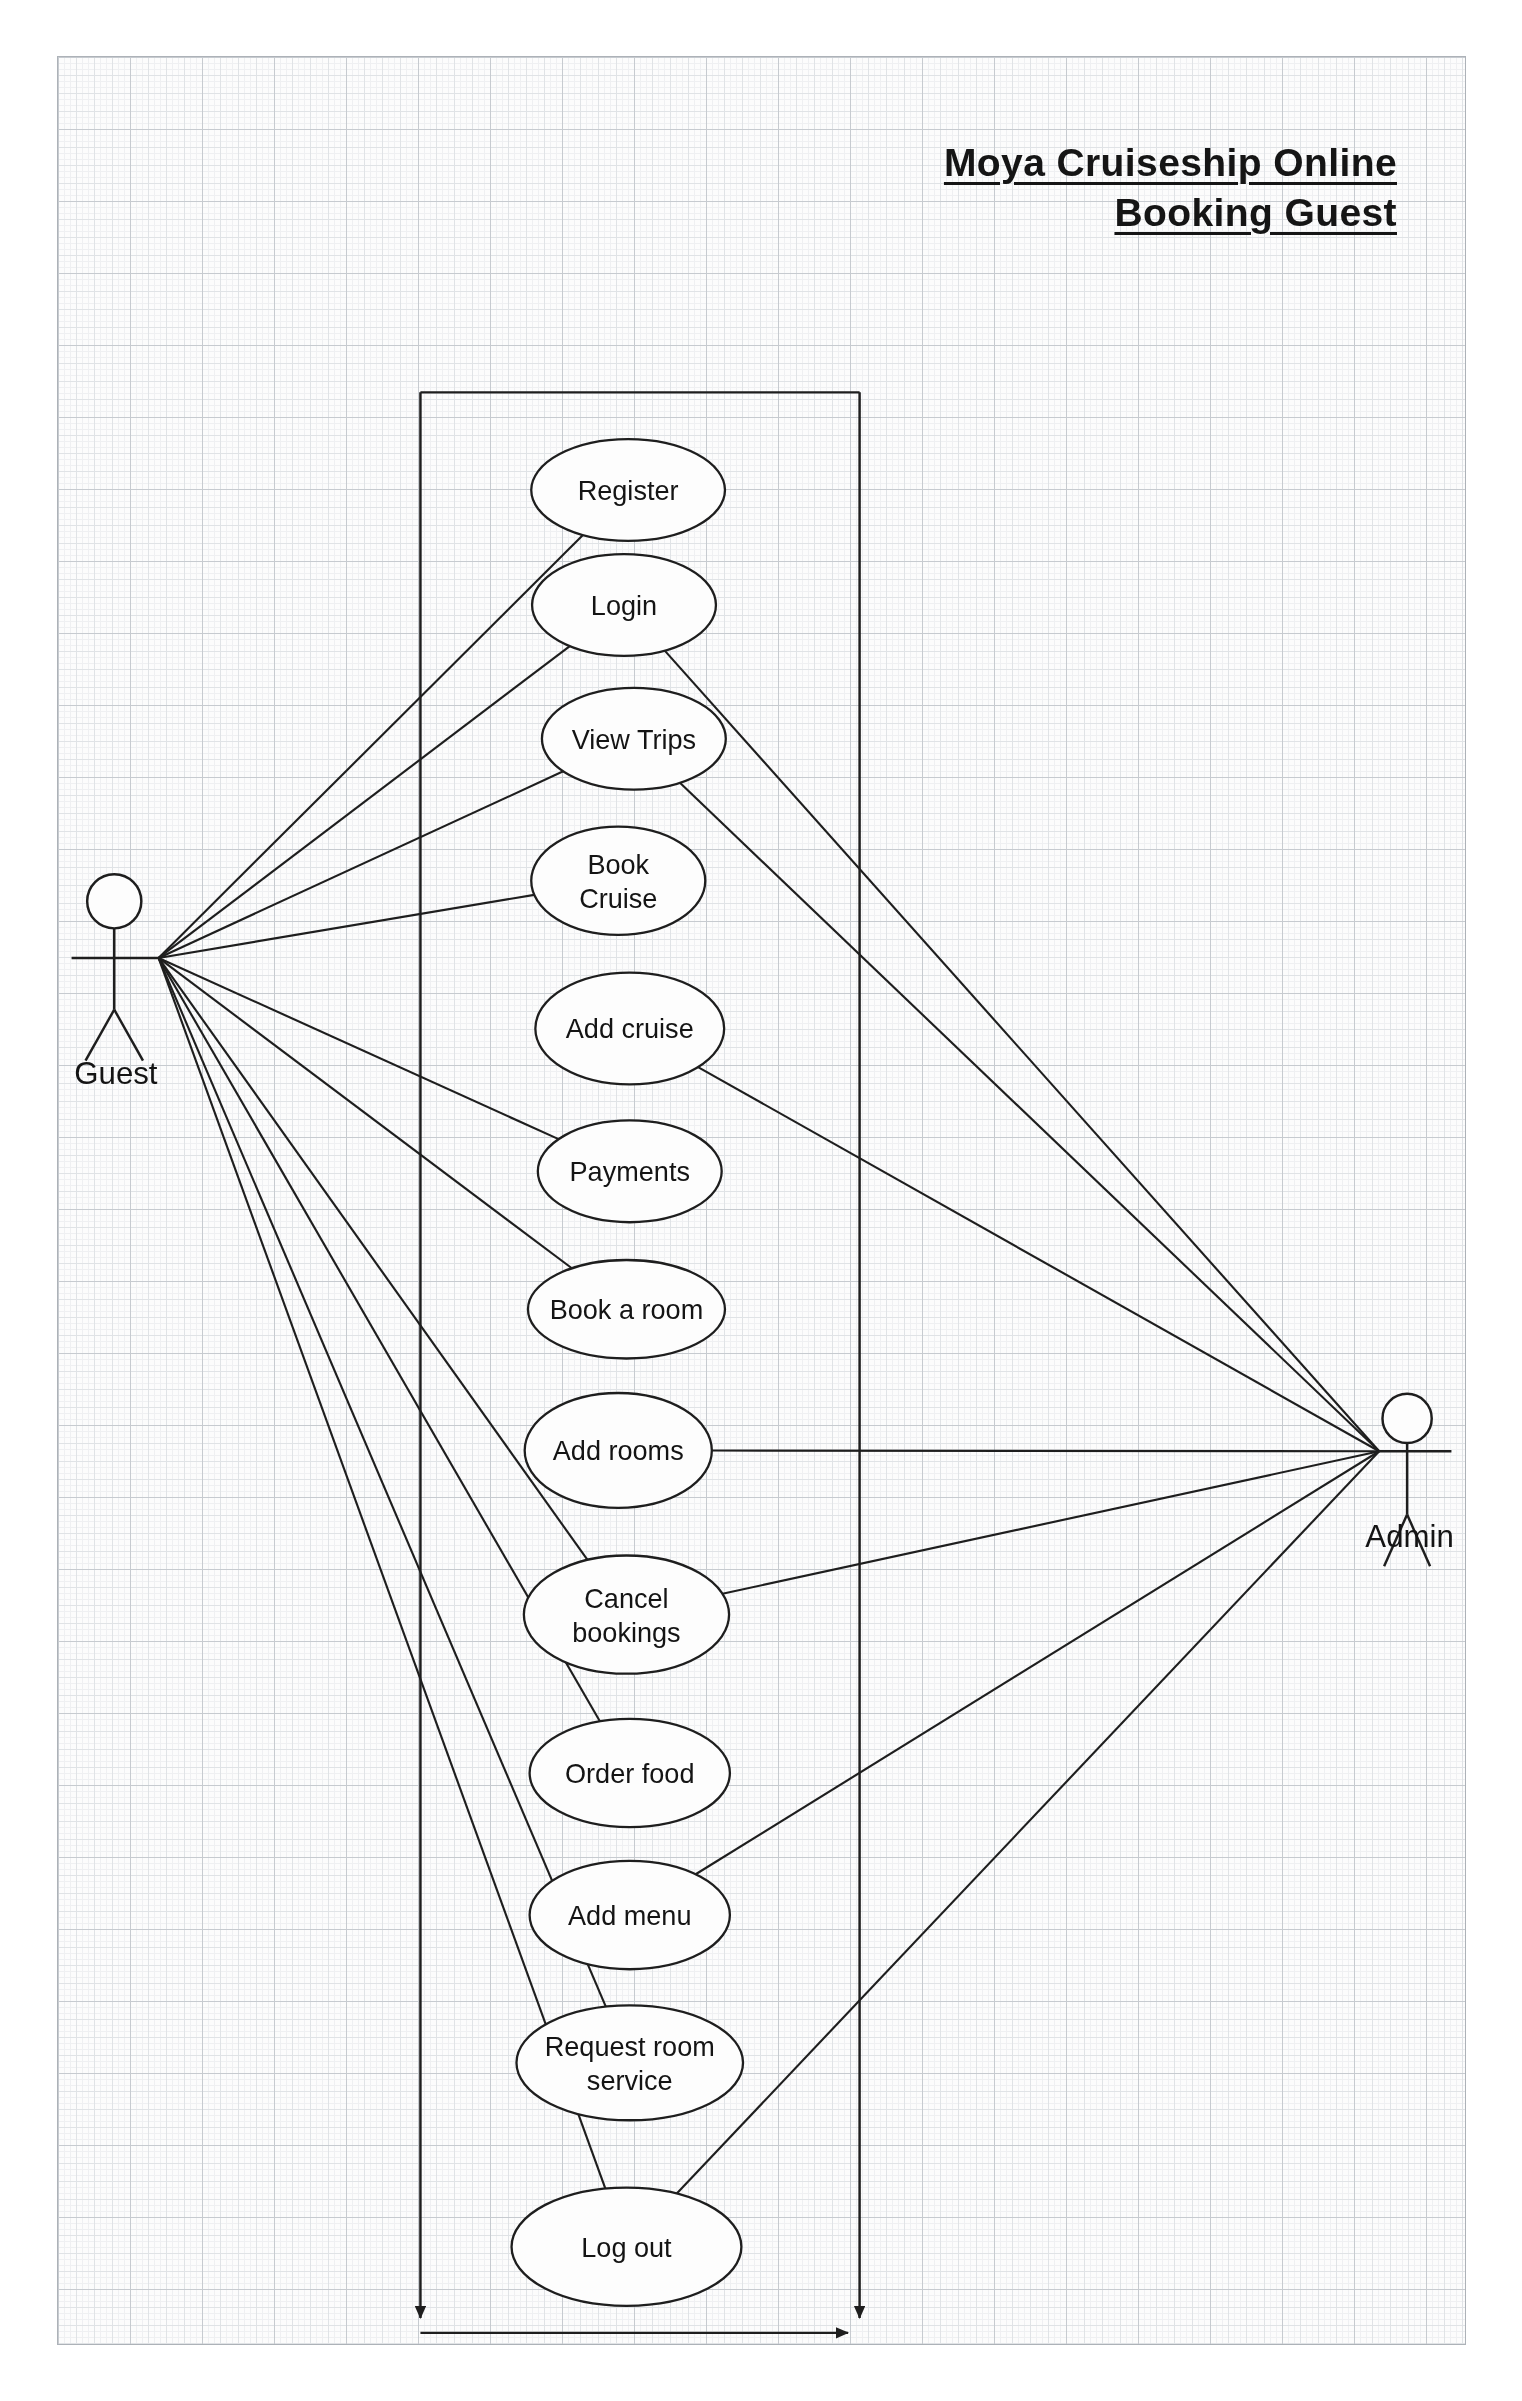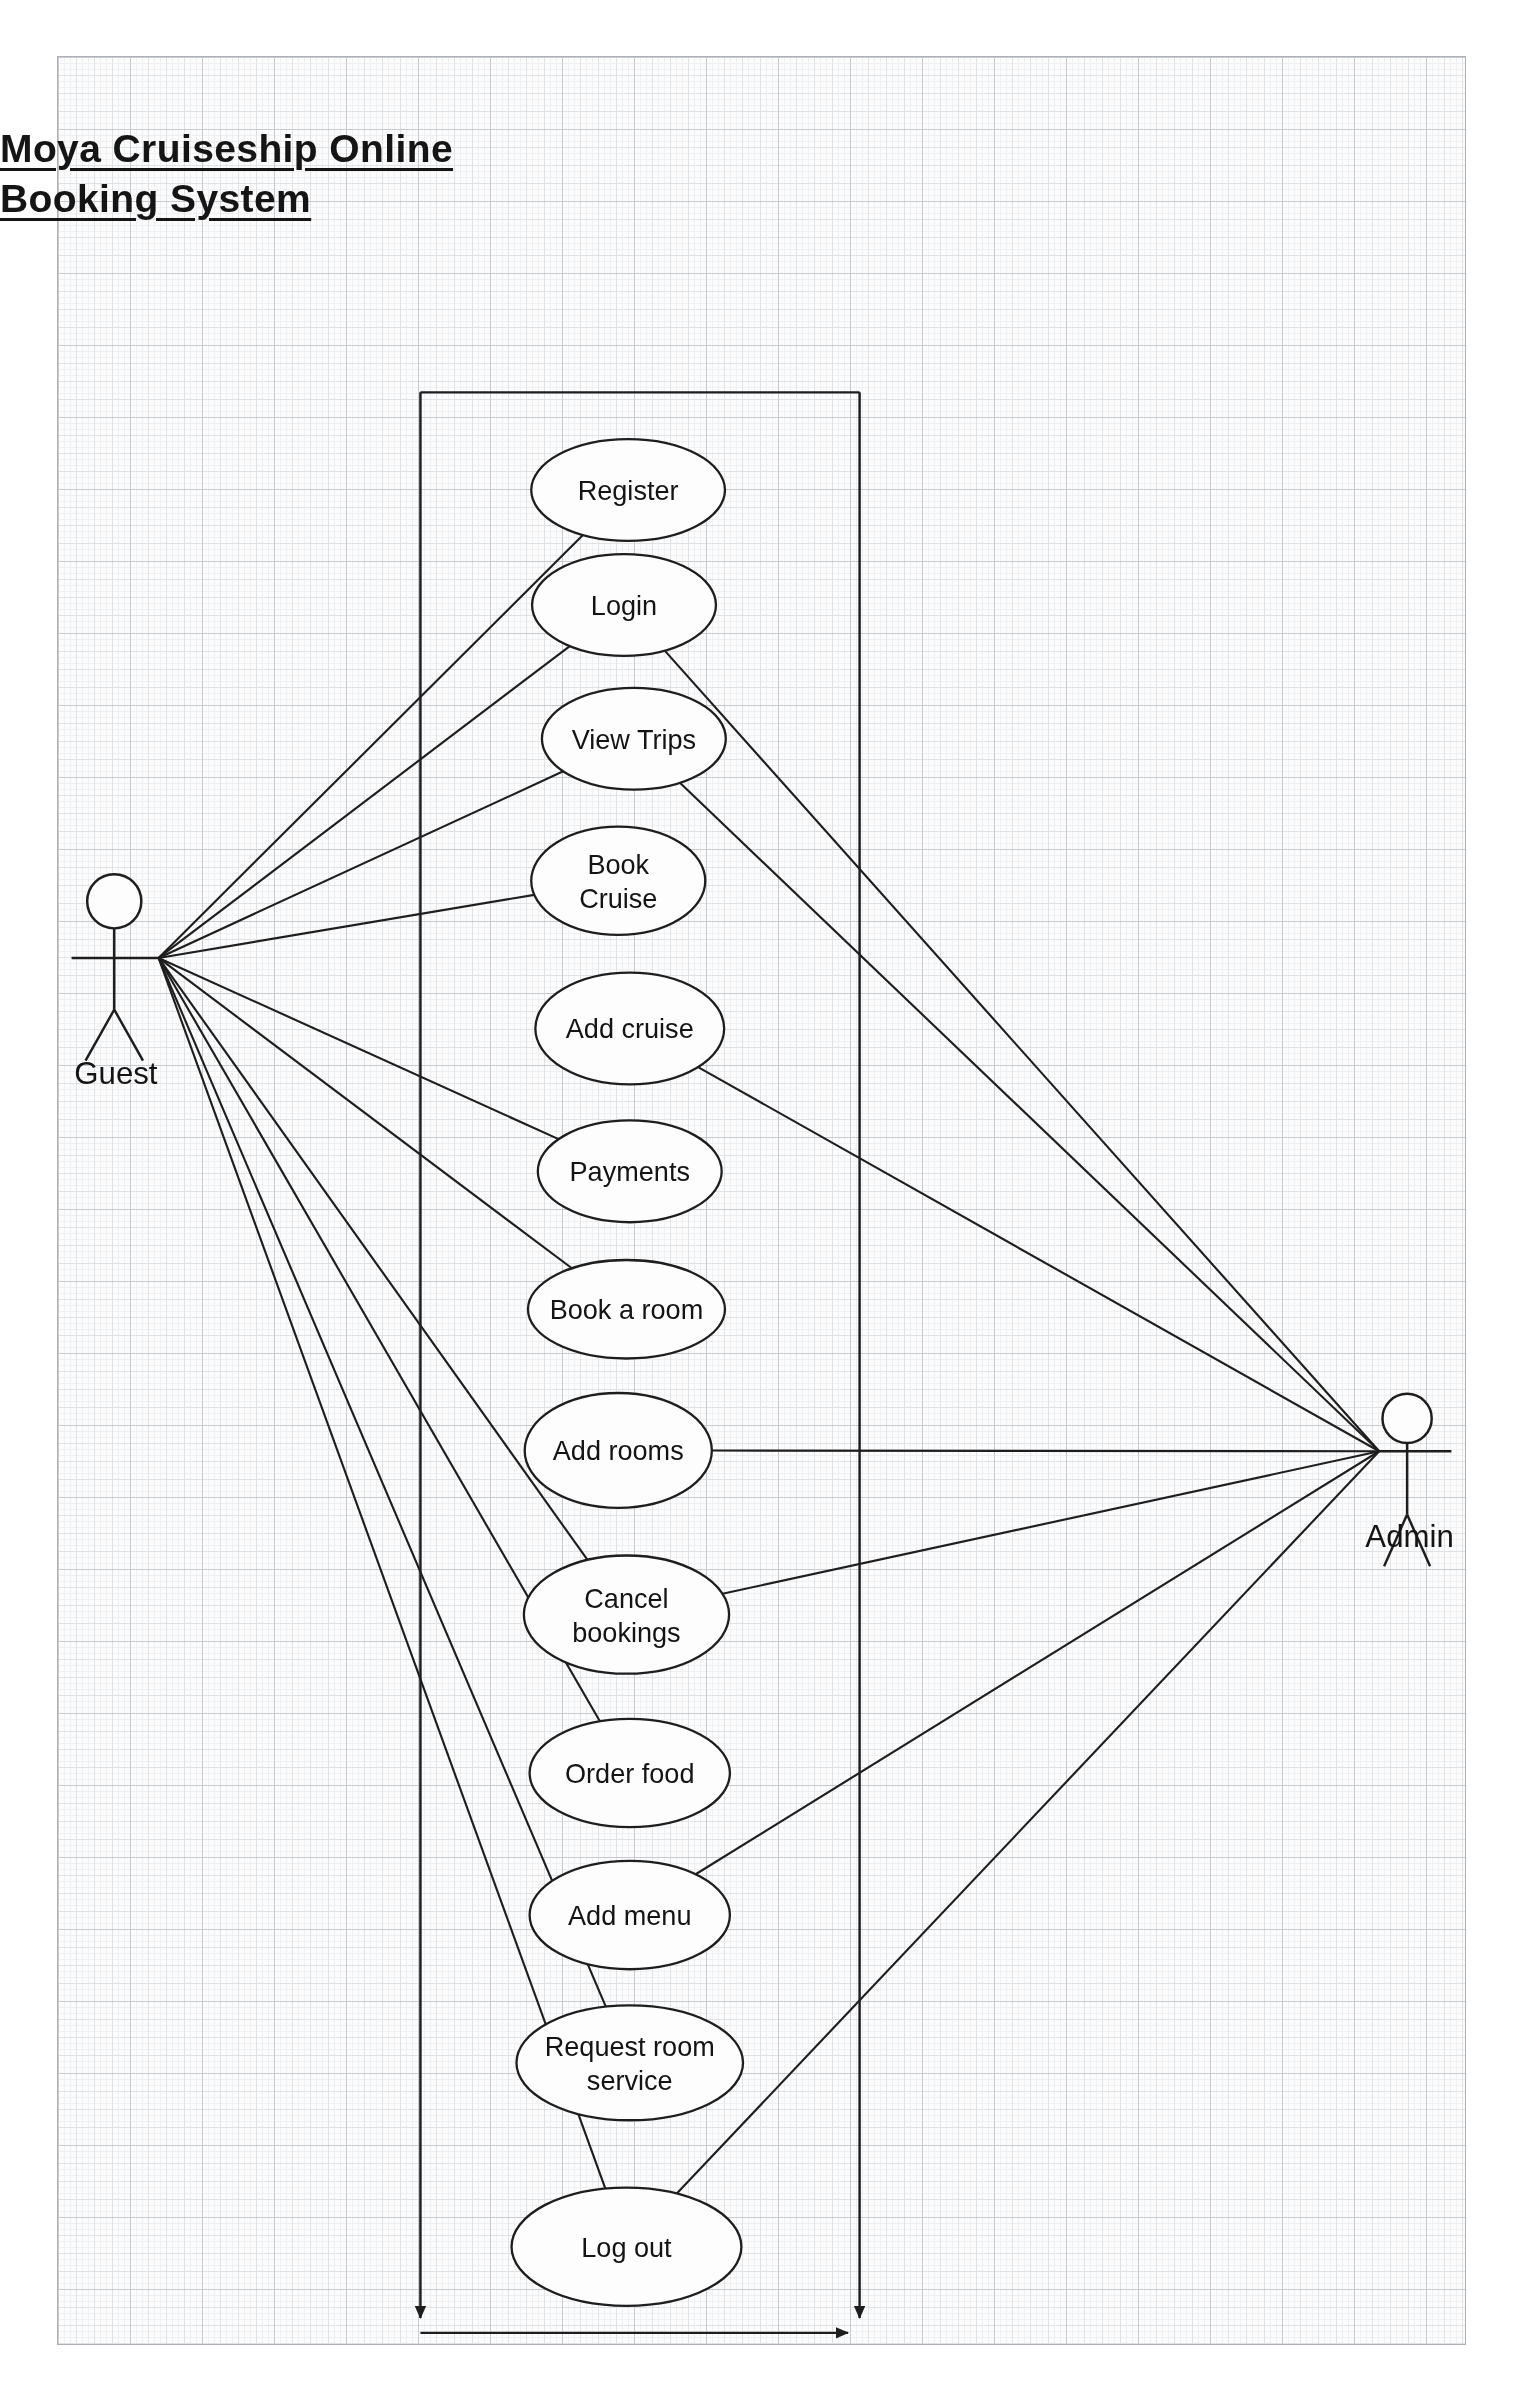--- a/index.html
+++ b/index.html
@@ -28,23 +28,23 @@
       72px 72px,
       72px 72px,
       18px 18px,
       18px 18px,
       6px 6px,
       6px 6px;
     border: 0.8px solid #adb2b8;
   }
   .title-wrap {
     position: absolute;
-    left: 0; top: 124px;
+    left: 0; top: 138px;
     width: 1397px;
-    text-align: left;
+    text-align: right;
     z-index: 3;
   }
   .title-line {
     display: block;
     font-size: 39px;
     line-height: 50px;
     font-weight: bold;
     color: #151515;
     text-decoration: underline;
     text-decoration-thickness: 3.3px;
@@ -70,21 +70,21 @@
   }
 </style>
 </head>
 <body>
 
 <div class="page">
   <div class="paper"></div>
 
   <div class="title-wrap">
     <span class="title-line">Moya Cruiseship Online</span>
-    <span class="title-line">Booking System</span>
+    <span class="title-line">Booking Guest</span>
   </div>
 
   <svg class="diagram" viewBox="0 0 1855 2925" xmlns="http://www.w3.org/2000/svg">
       <defs>
         <marker id="ah" orient="auto" markerUnits="userSpaceOnUse" markerWidth="18" markerHeight="16" refX="15" refY="7">
           <path d="M0,0 L16,7 L0,14 Z" fill="#1e1e1e"></path>
         </marker>
       </defs>
       <line x1="512" y1="478" x2="1047" y2="478" stroke="#1e1e1e" stroke-width="3"></line>
       <line x1="512" y1="478" x2="512" y2="2824" stroke="#1e1e1e" stroke-width="3" marker-end="url(#ah)"></line>

